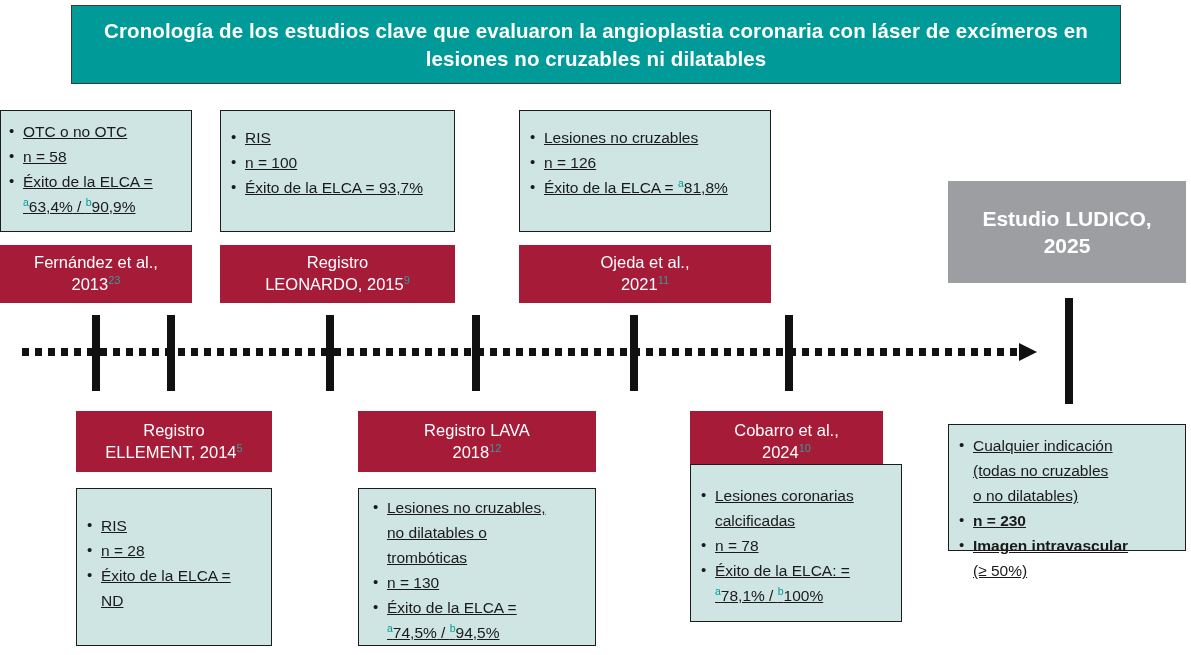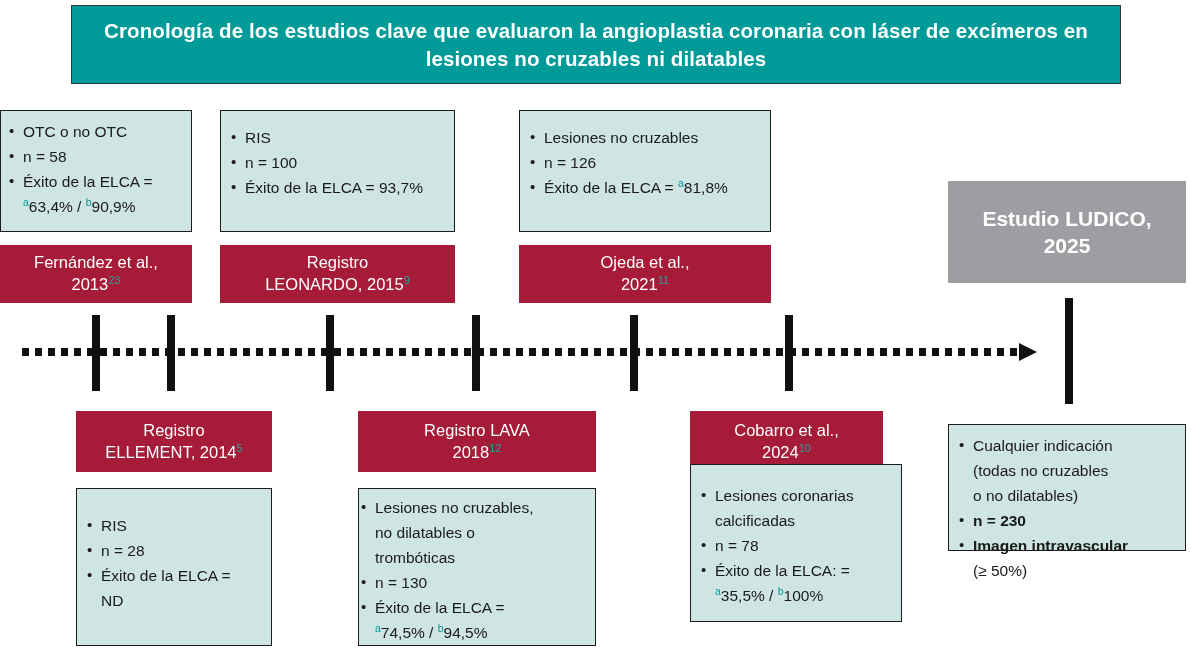--- a/index.html
+++ b/index.html
@@ -47,20 +47,21 @@
 
   
   .info-box {
     position: absolute;
     background: #cfe5e3;
     border: 1.4px solid #1c1c1c;
     box-sizing: border-box;
     font-size: 15.5px;
     color: #1a1a1a;
     line-height: 1.42;
+    text-decoration: underline;
   }
   .info-box ul {
     list-style: none;
     margin: 0;
     padding: 0;
   }
   .info-box li {
     position: relative;
     padding-left: 16px;
     margin: 0 0 3px 0;
@@ -252,38 +253,38 @@
 
   <div class="info-box" style="left:76px; top:488px; width:196px; height:158px; padding:26px 8px 8px 8px;">
     <ul>
       <li><span>RIS</span></li>
       <li><span>n = 28</span></li>
       <li><span>Éxito de la ELCA =</span></li>
       <li class="cont"><span>ND</span></li>
     </ul>
   </div>
 
-  <div class="info-box" style="left:358px; top:488px; width:238px; height:158px; padding:8px 8px 8px 0;">
+  <div class="info-box" style="left:358px; top:488px; width:238px; height:158px; padding:8px 8px 8px 12px;">
     <ul>
       <li><span>Lesiones no cruzables,</span></li>
       <li class="cont"><span>no dilatables o</span></li>
       <li class="cont"><span>trombóticas</span></li>
       <li><span>n = 130</span></li>
       <li><span>Éxito de la ELCA =</span></li>
       <li class="cont"><span class="sup">a</span><span>74,5%</span><span> / </span><span class="sup">b</span><span>94,5%</span></li>
     </ul>
   </div>
 
   <div class="info-box" style="left:690px; top:464px; width:212px; height:158px; padding:20px 8px 8px 8px;">
     <ul>
       <li><span>Lesiones coronarias</span></li>
       <li class="cont"><span>calcificadas</span></li>
       <li><span>n = 78</span></li>
       <li><span>Éxito de la ELCA: =</span></li>
-      <li class="cont"><span class="sup">a</span><span>35,5%</span><span> / </span><span class="sup">b</span><span>100%</span></li>
+      <li class="cont"><span class="sup">a</span><span>78,1%</span><span> / </span><span class="sup">b</span><span>100%</span></li>
     </ul>
   </div>
 
   <div class="info-box" style="left:948px; top:424px; width:238px; height:127px; padding:10px 8px 0 8px;">
     <ul>
       <li><span>Cualquier indicación</span></li>
       <li class="cont"><span>(todas no cruzables</span></li>
       <li class="cont"><span>o no dilatables)</span></li>
       <li><span class="bold">n = 230</span></li>
       <li><span class="bold">Imagen intravascular</span></li>

